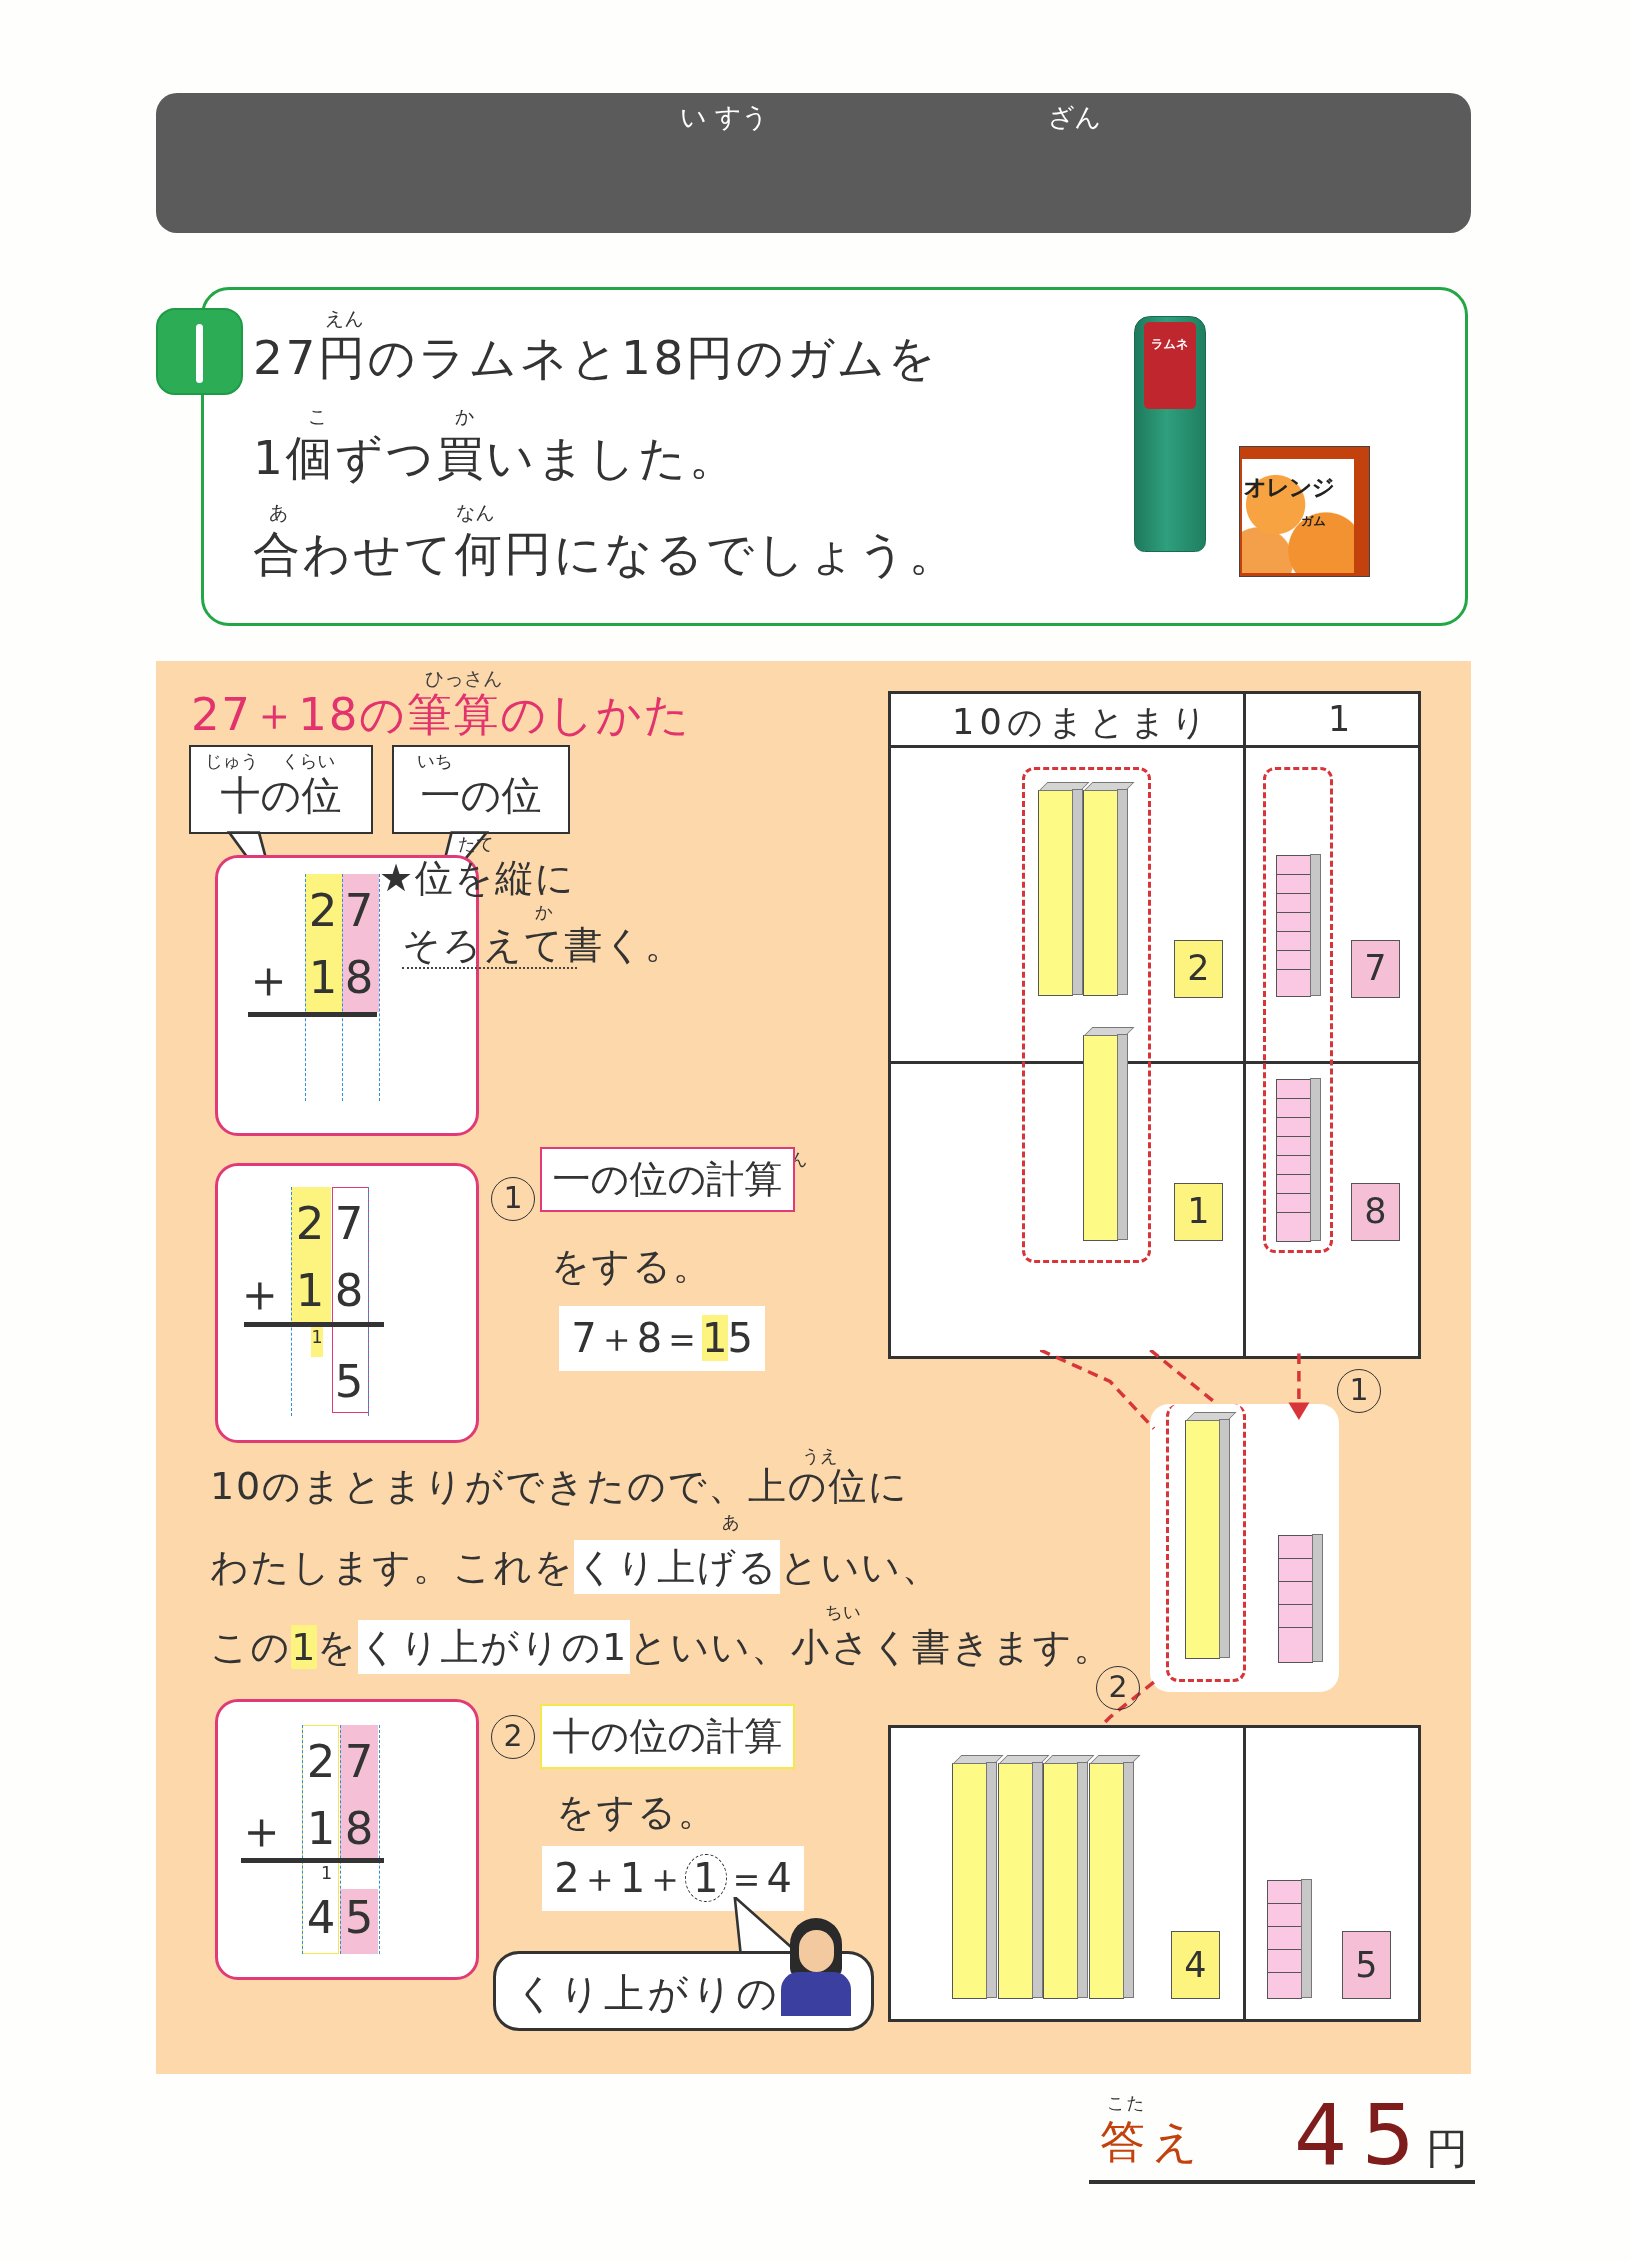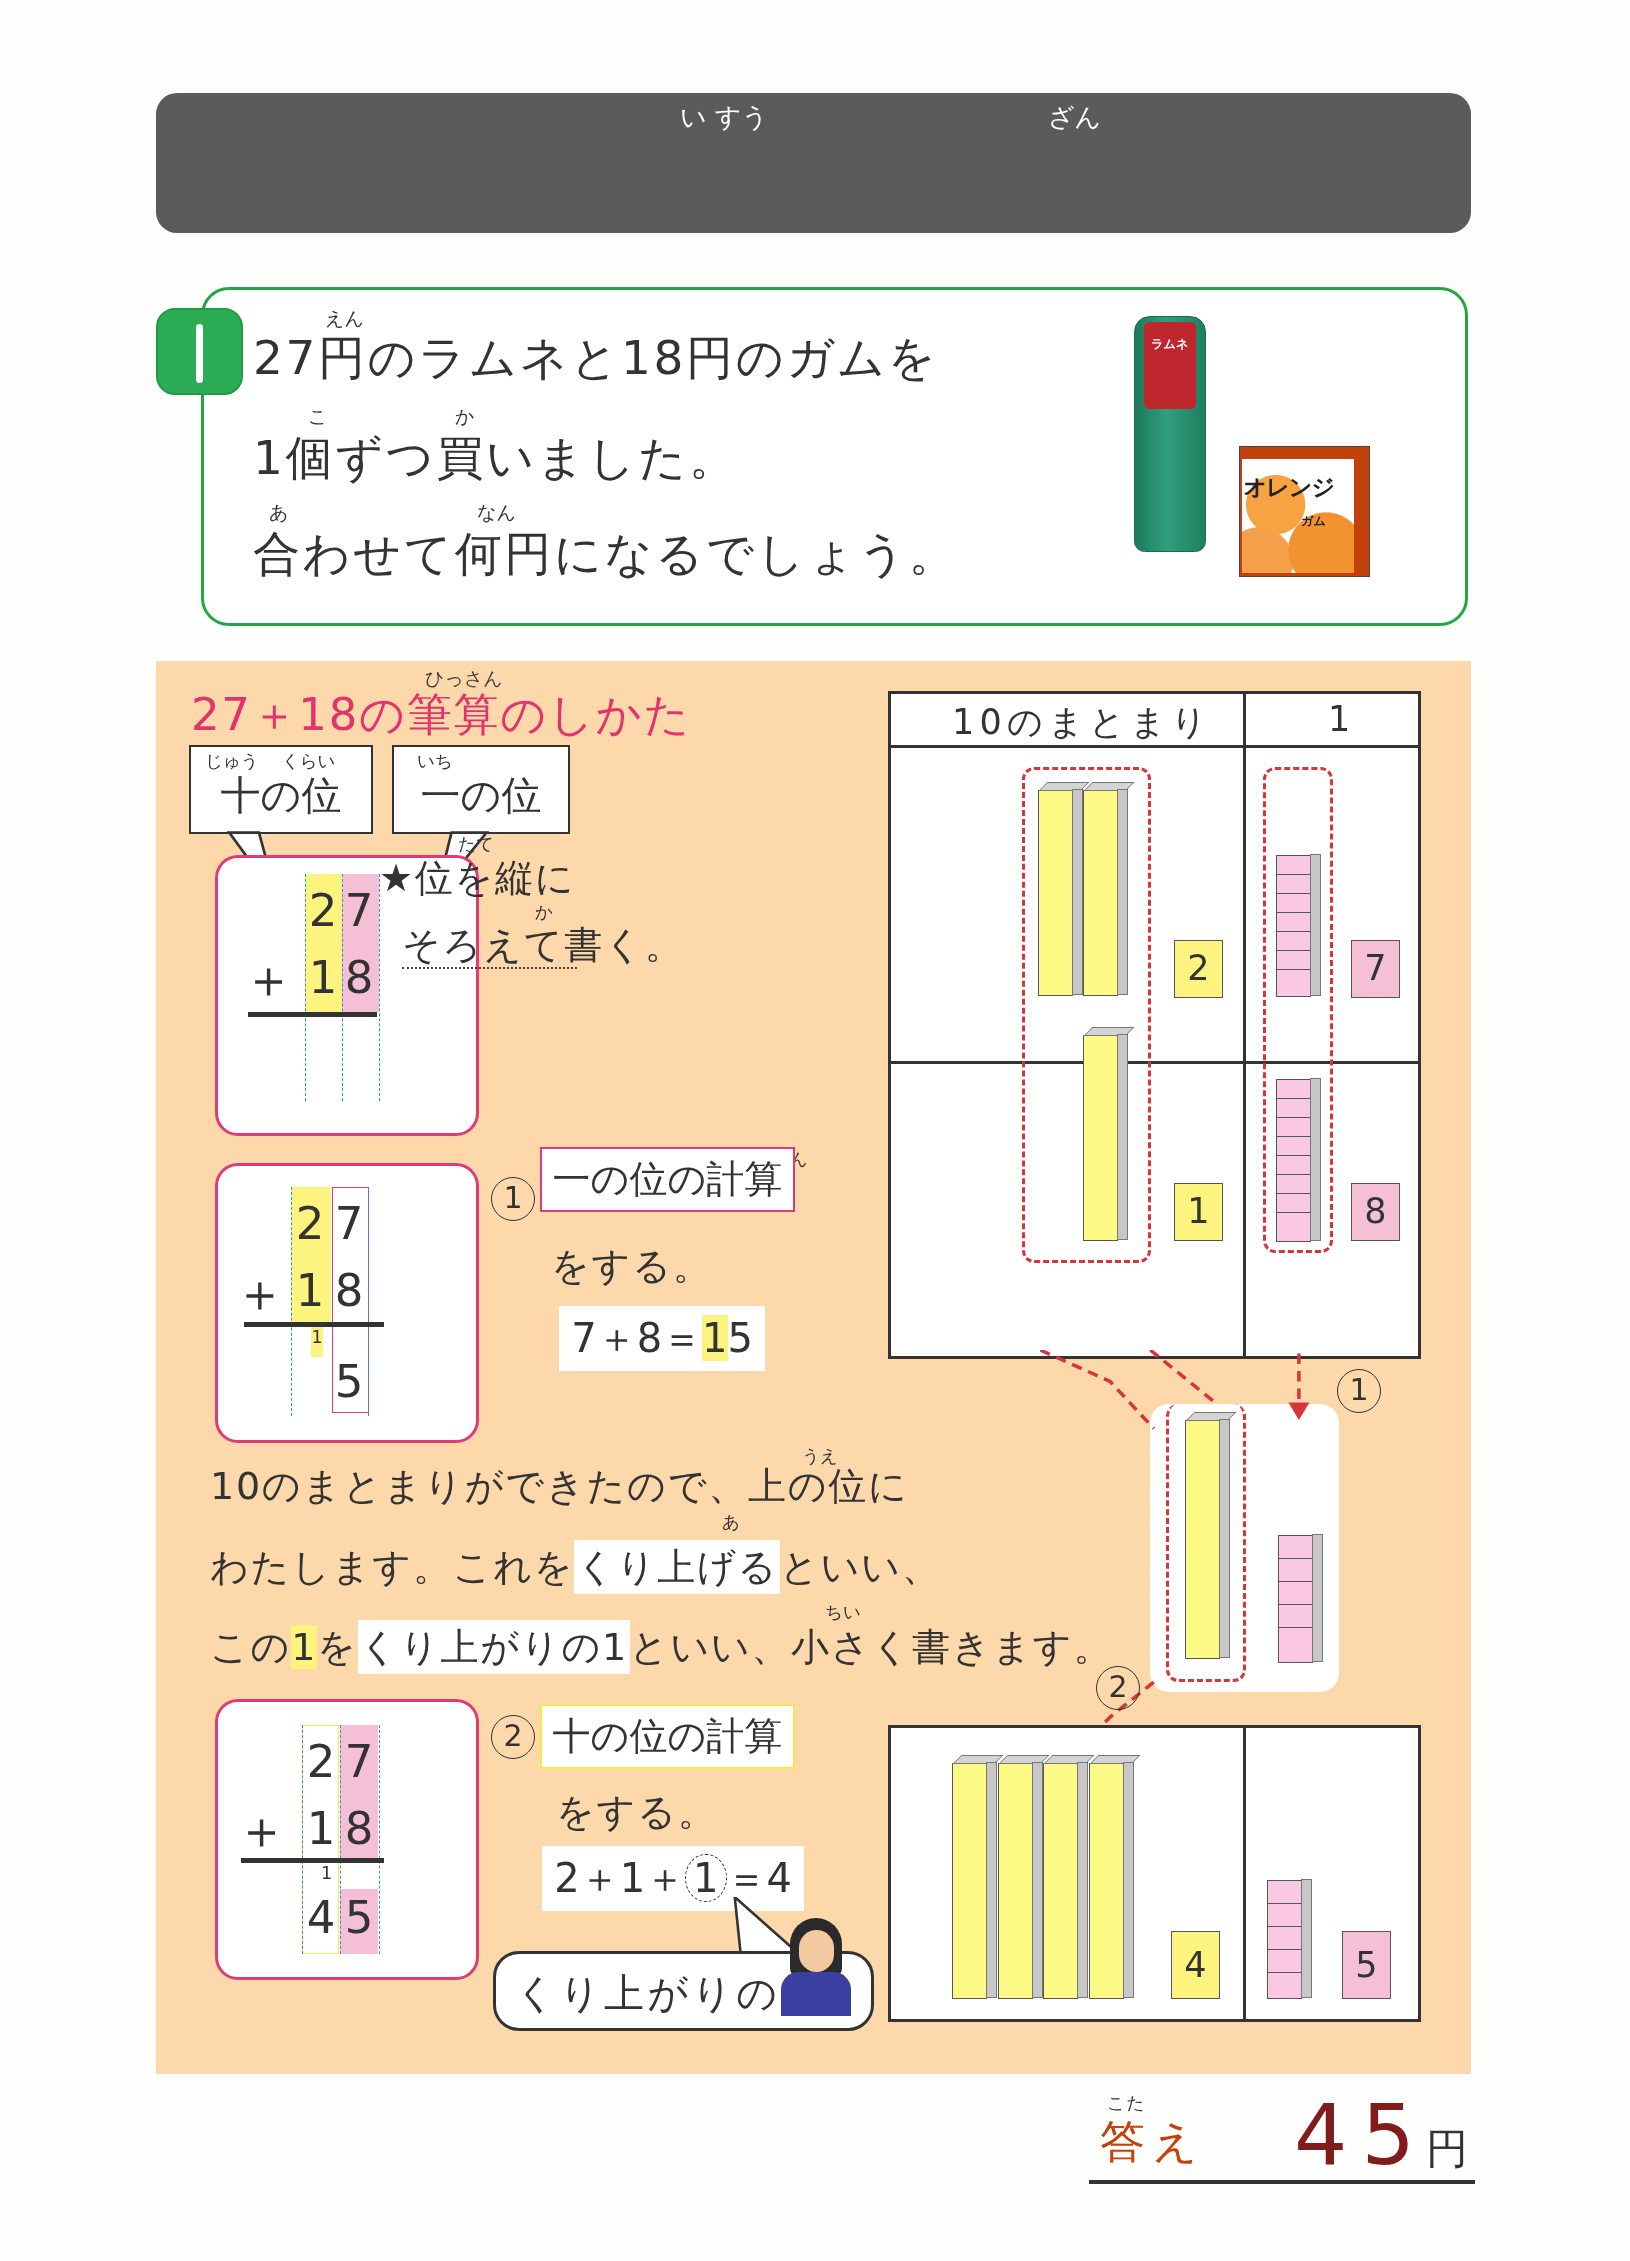--- a/index.html
+++ b/index.html
@@ -157,21 +157,21 @@
 <div id="problem-number" class="abs">
     <span></span>
   </div>
 
 <div class="abs furi" style="left:325px;top:306px;">えん</div>
 <div class="abs q-line" style="left:253px;top:327px;">27円のラムネと18円のガムを</div>
 <div class="abs furi" style="left:308px;top:404px;">こ</div>
 <div class="abs furi" style="left:455px;top:404px;">か</div>
 <div class="abs q-line" style="left:253px;top:427px;">1個ずつ買いました。</div>
 <div class="abs furi" style="left:269px;top:500px;">あ</div>
-<div class="abs furi" style="left:477px;top:500px;">なん</div>
+<div class="abs furi" style="left:456px;top:500px;">なん</div>
 <div class="abs q-line" style="left:253px;top:523px;">合わせて何円になるでしょう。</div>
 
 <div id="bottle" class="abs">
   <div id="bottle-label" class="abs">ラムネ</div>
 </div>
 <div id="gum-box" class="abs">
   <div id="gum-face" class="abs"></div>
   <div id="gum-text" class="abs">オレンジ</div>
   <div id="gum-sub" class="abs">ガム</div>
 </div>

